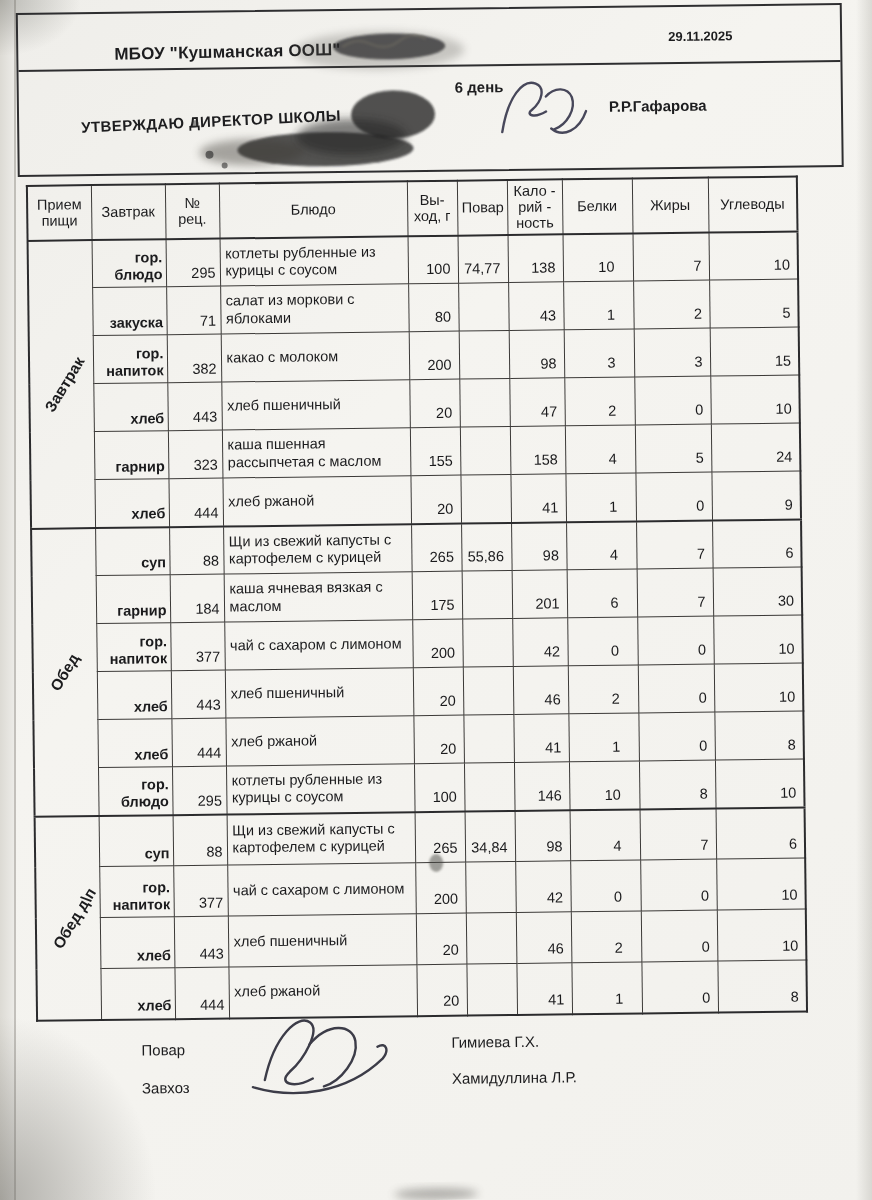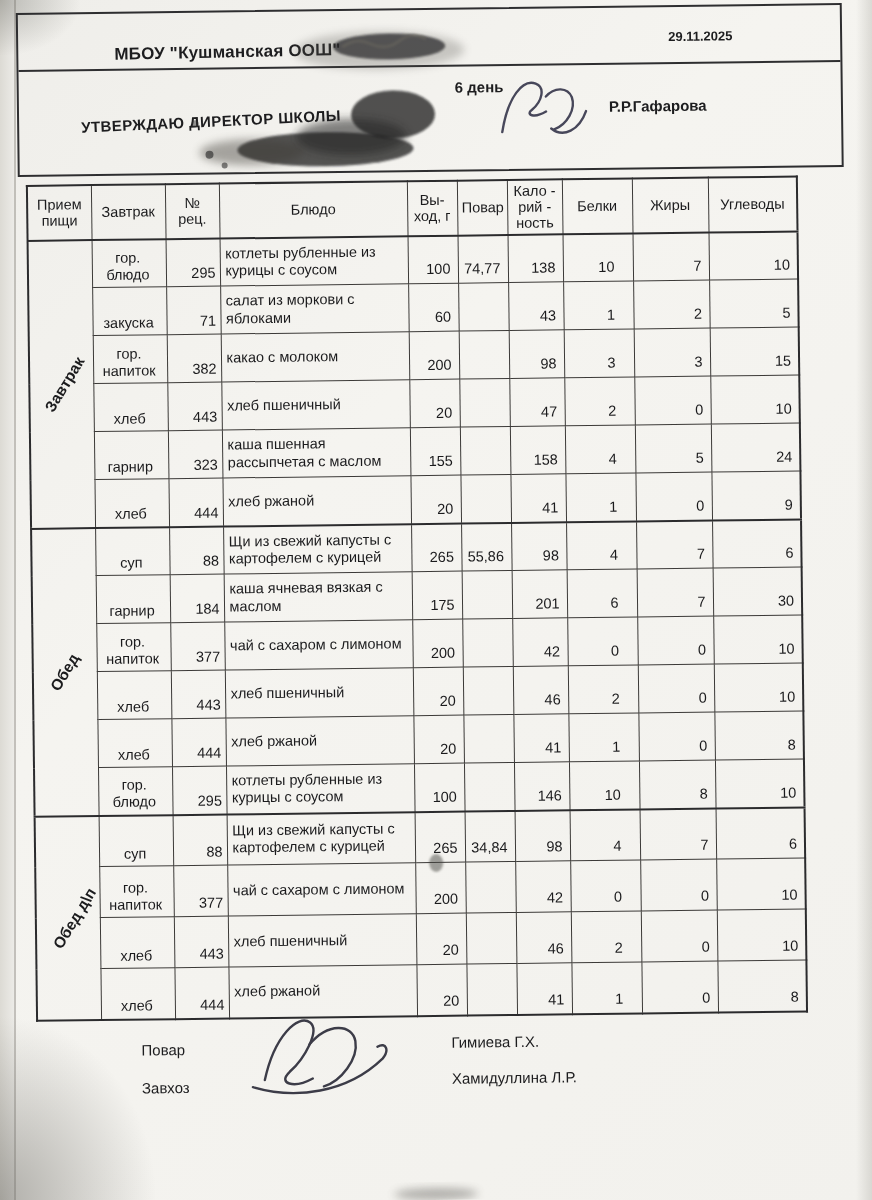--- a/index.html
+++ b/index.html
@@ -47,21 +47,21 @@
   .menu thead tr { height:54px; border-bottom:2px solid #2b2b2d; }
   .menu thead th { font-weight:normal; text-align:center; vertical-align:middle;
                    white-space:pre-line; line-height:1.12; }
   .menu tbody { border-top:2px solid #2b2b2d; }
   .menu tbody tr { height:48px; }
   .menu tbody:nth-of-type(3) tr { height:51px; }
 
   td.c-meal { text-align:center; vertical-align:middle; }
   .rot { display:inline-block; transform:rotate(-58deg); font-weight:bold;
          font-size:15.5px; white-space:nowrap; }
-  td.c-sec  { text-align:center; vertical-align:bottom; padding:2px 3px 4px 1px; line-height:1.15; }
+  td.c-sec  { text-align:right; vertical-align:bottom; padding:2px 3px 4px 1px; line-height:1.15;font-weight:bold; }
   td.c-rec  { text-align:right; vertical-align:bottom; padding:16px 4px 5px 2px; }
   td.c-dish { text-align:left; vertical-align:middle; padding-left:5px; line-height:1.2; }
   td.c-num  { text-align:right; vertical-align:bottom; padding:2px 7px 6px 2px; }
   td.c-prot { padding-right:18px; }
 
   
   .foot-label { position:absolute; font-size:15px; }
   .foot-name  { position:absolute; font-size:15px; }
   .cook-label { left:135px; top:1038px; }
   .cook-name  { left:445px; top:1034px; }
@@ -132,21 +132,21 @@
             <td class="c-num">74,77</td>
             <td class="c-num">138</td>
             <td class="c-num c-prot">10</td>
             <td class="c-num">7</td>
             <td class="c-num">10</td>
           </tr>
           <tr>
             <td class="c-sec">закуска</td>
             <td class="c-rec">71</td>
             <td class="c-dish">салат из моркови с яблоками</td>
-            <td class="c-num">60</td>
+            <td class="c-num">80</td>
             <td class="c-num"></td>
             <td class="c-num">43</td>
             <td class="c-num c-prot">1</td>
             <td class="c-num">2</td>
             <td class="c-num">5</td>
           </tr>
           <tr>
             <td class="c-sec">гор. напиток</td>
             <td class="c-rec">382</td>
             <td class="c-dish">какао с молоком</td>

